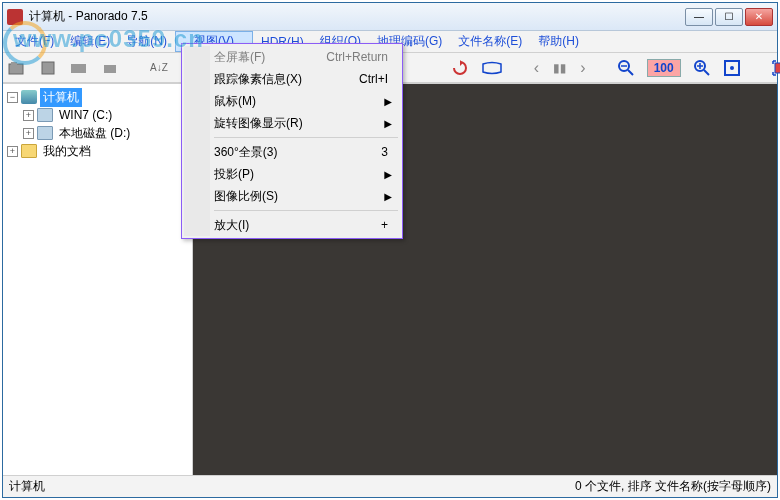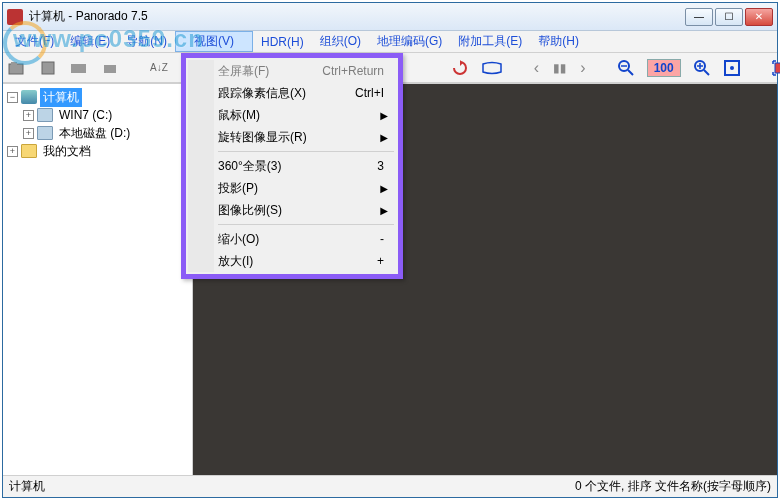--- a/index.html
+++ b/index.html
@@ -11,21 +11,21 @@
 .titlebar .app-icon { width: 16px; height: 16px; background: #b33; border-radius: 2px; margin-right: 6px; }
 .titlebar .title { flex: 1; color: #000; }
 .winbtns { display: flex; gap: 2px; }
 .winbtn { width: 28px; height: 18px; border: 1px solid #7a8fa6; border-radius: 2px; background: linear-gradient(#f7fbff,#d7e6f5); display:flex; align-items:center; justify-content:center; font-size:10px; }
 .winbtn.close { background: linear-gradient(#f5a5a0,#d64b3e); color:#fff; border-color:#a33; }
 
 .menubar { height: 22px; background: #f3f3f3; display: flex; align-items: stretch; border-bottom: 1px solid #d0d0d0; padding-left: 4px; position: relative; }
 .menu-item { padding: 0 8px; display:flex; align-items:center; color:#1d4ed8; cursor:default; }
 .menu-item.open { background:#cde5ff; border:1px solid #7bb0e7; padding:0 18px; }
 
-.dropdown { position:absolute; top:50px; left:178px; width:222px; background:#f0f0f0; border:5px solid #8b5cf6; box-shadow:2px 2px 4px rgba(0,0,0,.25); z-index:100; padding:2px; }
+.dropdown { position:absolute; top:40px; left:178px; width:222px; background:#f0f0f0; border:1px solid #8b5cf6; box-shadow:2px 2px 4px rgba(0,0,0,.25); z-index:100; padding:2px; }
 .dd-row { height:22px; display:flex; align-items:center; padding:0 28px 0 30px; color:#000; position:relative; }
 .dd-row.disabled { color:#7d7d7d; }
 .dd-row .shortcut { position:absolute; right:12px; color:inherit; }
 .dd-row .arrow { position:absolute; right:8px; font-size:10px; }
 .dd-sep { height:1px; background:#d0d0d0; margin:3px 2px 3px 30px; }
 .dd-iconcol { position:absolute; left:2px; top:2px; bottom:2px; width:26px; background:#e9e9e9; }
 
 .toolbar { height: 30px; background:#f3f3f3; border-bottom:1px solid #d0d0d0; display:flex; align-items:center; padding:0 4px; gap:12px; }
 .tbtn { width:28px; height:24px; display:flex; align-items:center; justify-content:center; border:1px solid transparent; border-radius:2px; }
 .tsep { width:1px; height:22px; background:#d0d0d0; margin:0 3px; }
@@ -71,21 +71,21 @@
   </div>
 
   <div class="menubar">
     <div class="menu-item">文件(F)</div>
     <div class="menu-item">编辑(E)</div>
     <div class="menu-item">导航(N)</div>
     <div class="menu-item open">视图(V)</div>
     <div class="menu-item">HDR(H)</div>
     <div class="menu-item">组织(O)</div>
     <div class="menu-item">地理编码(G)</div>
-    <div class="menu-item">附加工具(E)</div>
+    <div class="menu-item">文件名称(E)</div>
     <div class="menu-item">帮助(H)</div>
   </div>
 
   <div class="toolbar">
     <div class="tbtn">
         <svg width="18" height="16">
           <rect x="1" y="4" width="14" height="10" fill="#999" stroke="#666"></rect>
           <rect x="3" y="2" width="6" height="3" fill="#999"></rect>
         </svg>
       </div>
@@ -227,22 +227,18 @@
     <div class="dd-row">
       <span>投影(P)</span>
       <span class="arrow">▶</span>
     </div>
     <div class="dd-row">
       <span>图像比例(S)</span>
       <span class="arrow">▶</span>
     </div>
     <div class="dd-sep"></div>
     <div class="dd-row">
-      <span>缩小(O)</span>
-      <span class="shortcut">-</span>
-    </div>
-    <div class="dd-row">
       <span>放大(I)</span>
       <span class="shortcut">+</span>
     </div>
   </div>
 
 </div>
 
 </body></html>

